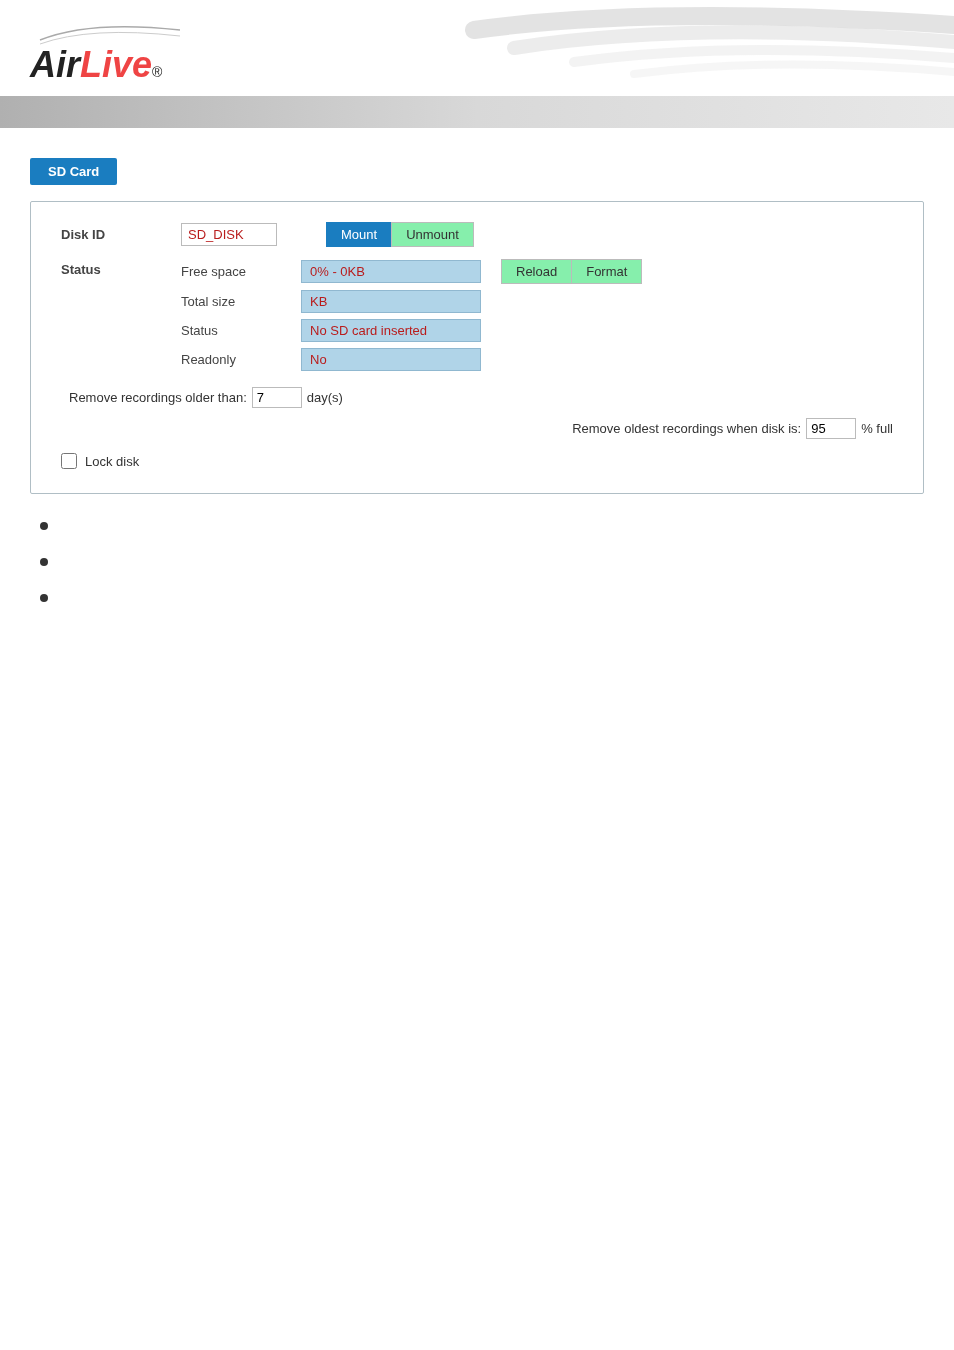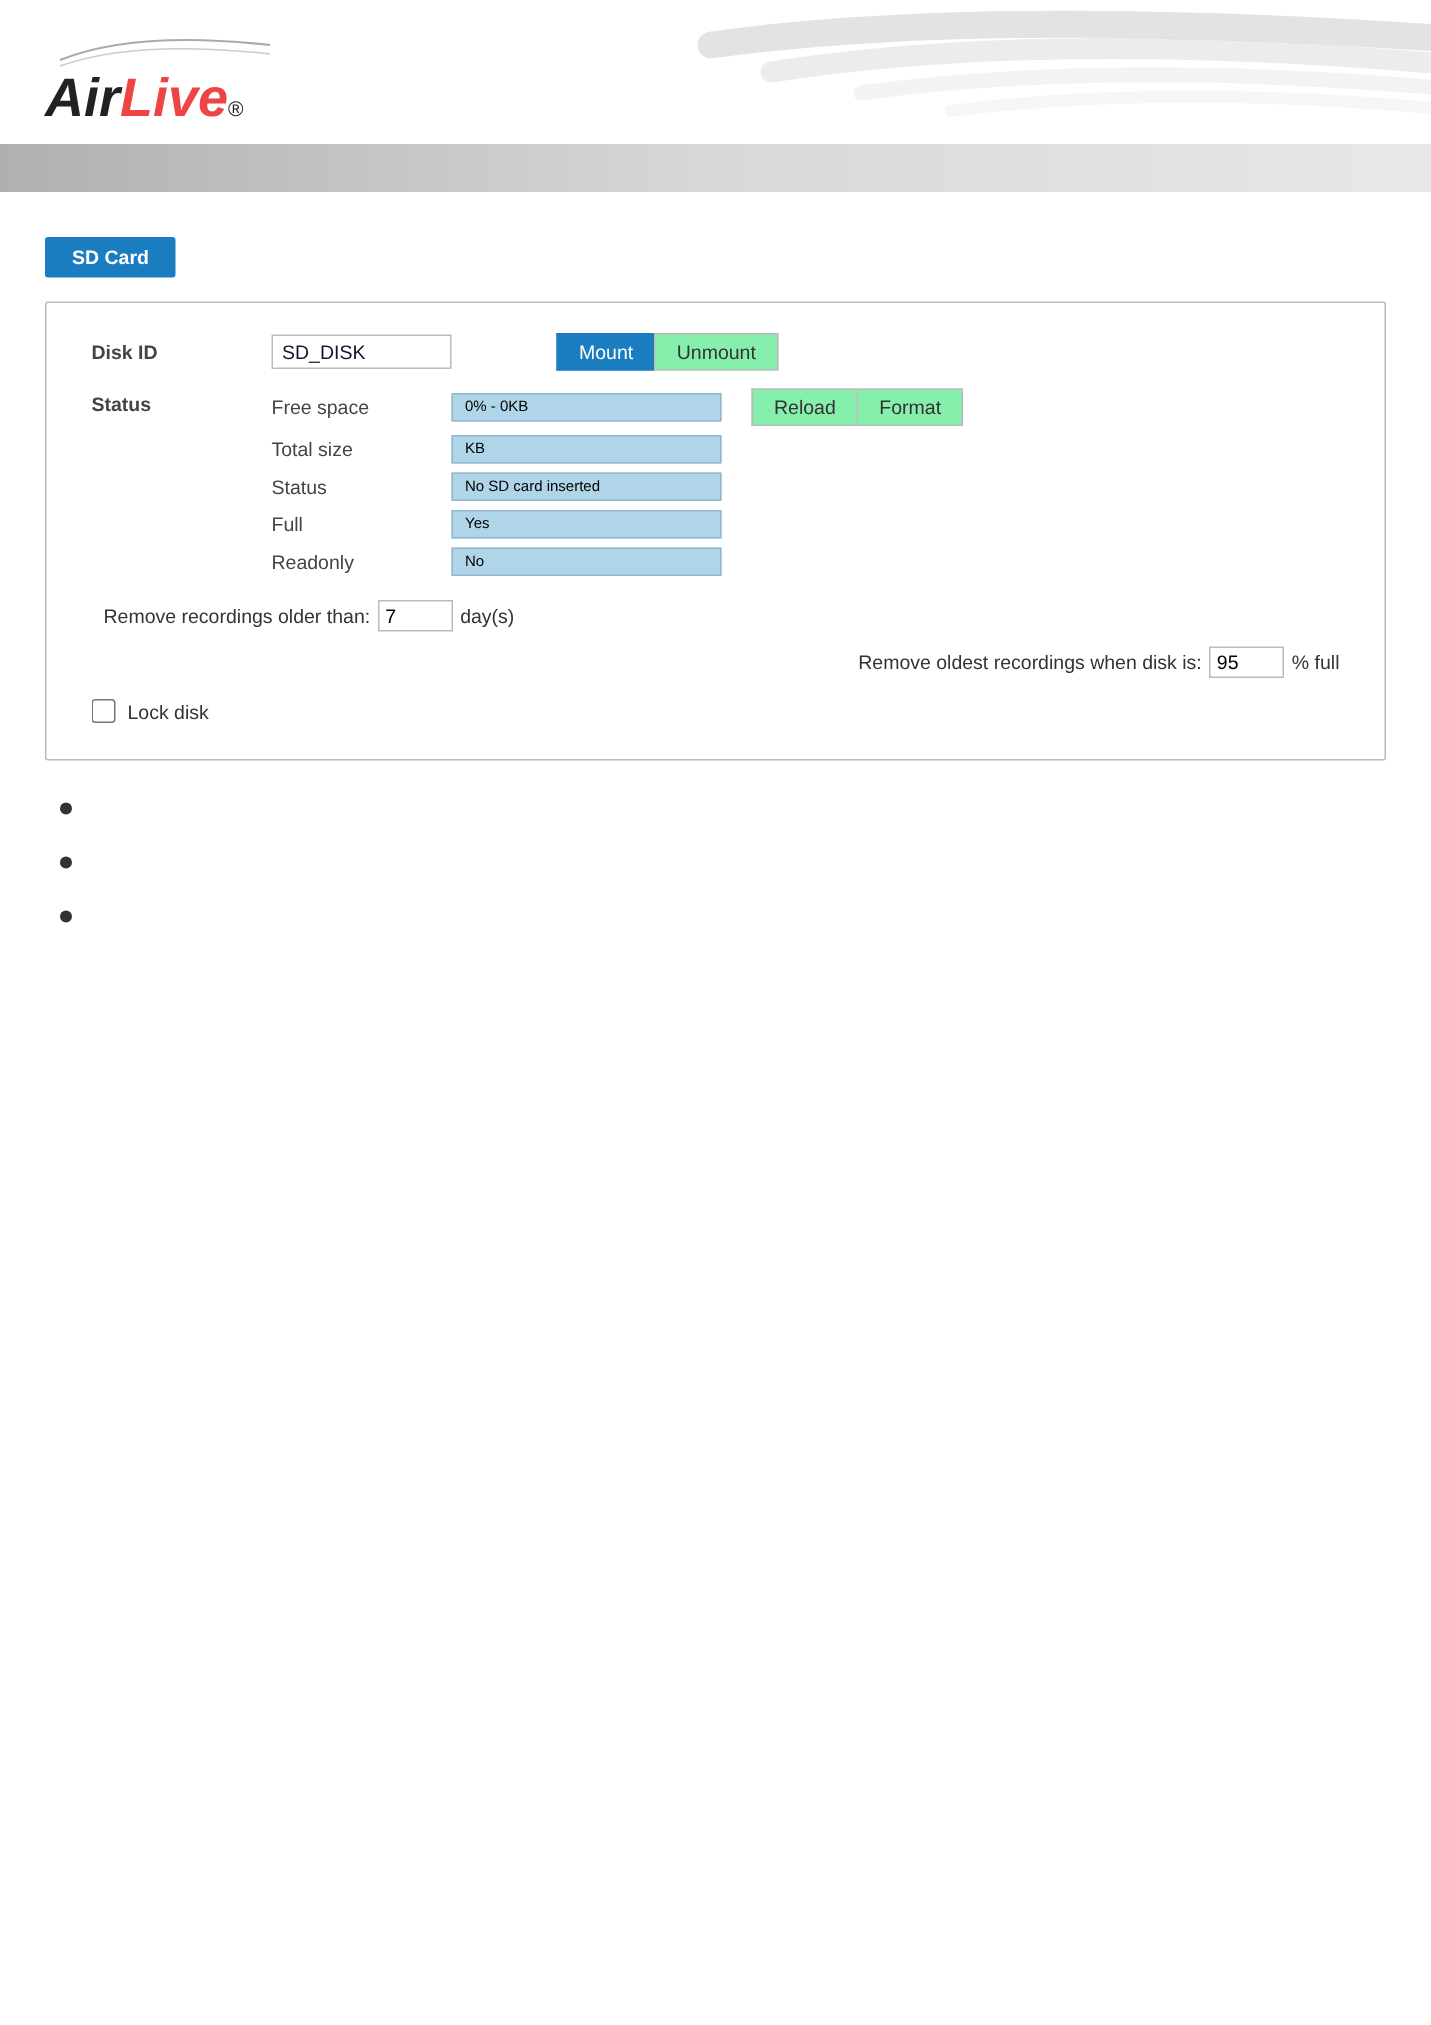--- a/index.html
+++ b/index.html
@@ -73,27 +73,27 @@
       align-items: center;
       margin-bottom: 12px;
     }
     .label-col {
       width: 120px;
       font-weight: bold;
       font-size: 13px;
       color: #444;
     }
     .disk-id-input {
-      width: 120px;
+      width: 96px;
       border: 1px solid #bbb;
       padding: 3px 6px;
       font-size: 13px;
       background: #fff;
-      color: #0f172a;
-      margin-right: 40px;
+      color: #b91c1c;
+      margin-right: 19px;
     }
     .btn-group {
       display: flex;
       gap: 0;
     }
     .btn {
       border: 1px solid #bbb;
       background: #86efac;
       padding: 4px 14px;
       font-size: 13px;
@@ -136,23 +136,23 @@
     }
     .field-label {
       width: 120px;
       font-size: 13px;
       color: #444;
     }
     .field-value {
       background: #b0d4e8;
       border: 1px solid #90b8d0;
       padding: 3px 8px;
-      font-size: 10px;
+      font-size: 13px;
       min-width: 180px;
-      color: #000000;
+      color: #b91c1c;
     }
     .reload-format-btns {
       display: flex;
       gap: 0;
       margin-left: 20px;
       align-items: flex-start;
     }
 
     
     .checkbox-row {
@@ -261,24 +261,20 @@
         <div class="status-row">
           <div class="field-label">Total size</div>
           <div class="field-value">KB</div>
         </div>
 
         <div class="status-row">
           <div class="field-label">Status</div>
           <div class="field-value">No SD card inserted</div>
         </div>
 
-        <div class="status-row">
-          <div class="field-label">Full</div>
-          <div class="field-value">Yes</div>
-        </div>
 
         <div class="status-row">
           <div class="field-label">Readonly</div>
           <div class="field-value">No</div>
         </div>
 
       </div>
     </div>
 
 

